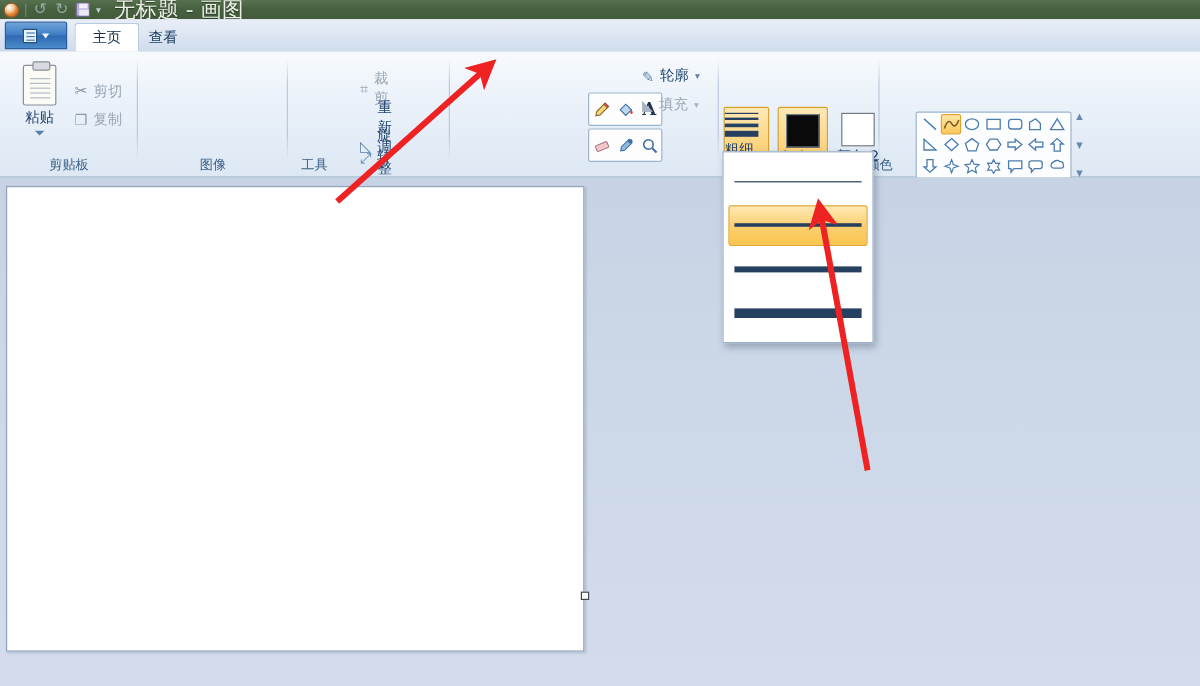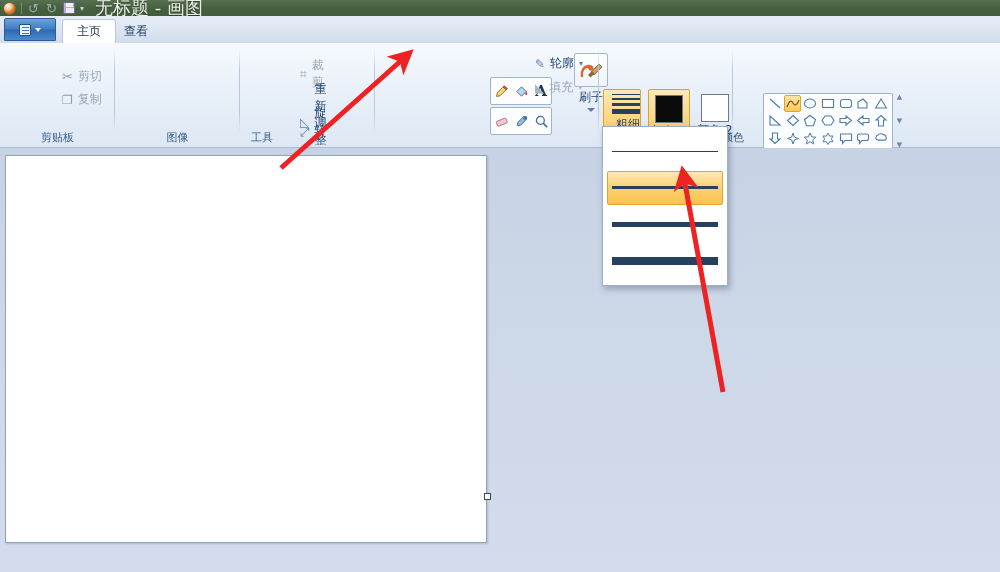--- a/index.html
+++ b/index.html
@@ -108,21 +108,21 @@
   .shape-cell { width:18px;height:17px;display:flex;align-items:center;justify-content:center; }
   .shape-cell.sel { background:linear-gradient(180deg,#fee6a8 0%,#fcc75a 100%); border:1px solid #e0a52c; border-radius:2px;}
   .shape-scroll { position:absolute; left:515px; top:50px; width:9px; height:56px;
                   display:flex;flex-direction:column;justify-content:space-between;align-items:center;
                   color:#6a88ab; font-size:7px; }
 
   
   .size-btn { position:absolute; left:603px; top:46px; width:38px; height:72px;
               background:linear-gradient(180deg,#fde8b6 0%,#fbcf71 55%,#f8c04f 100%);
               border:1px solid #d9a22e; border-radius:2px;
-              display:flex;flex-direction:column;align-items:flex-end;gap:1px; z-index:5;}
+              display:flex;flex-direction:column;align-items:flex-start;gap:1px; z-index:5;}
   .size-preview{width:28px;margin-top:4px;}
   .size-preview div{background:#26415f;margin-bottom:3px;}
   .colorbtn { position:absolute; top:46px; width:42px; height:72px;
               display:flex;flex-direction:column;align-items:center;gap:2px; }
   .color1 { left:648px; background:linear-gradient(180deg,#fde8b6 0%,#fbcf71 55%,#f8c04f 100%);
             border:1px solid #d9a22e; border-radius:2px; }
   .color2 { left:694px; }
   .color-chip { width:28px;height:28px;border:1px solid #6f7a86;margin-top:5px; }
 
   
@@ -166,20 +166,27 @@
     <span>主页</span>
   </div>
   <div class="tab tab-view">
     <span>查看</span>
   </div>
 </div>
 
 <div class="ribbon">
 
   <div class="grp" style="left:0;width:115px;">
+    <div class="paste-btn">
+      <div class="clip-ico">
+          <div class="clip-lines"></div>
+        </div>
+      <div class="btn-txt">粘贴</div>
+      <div class="btn-caret"></div>
+    </div>
     <div class="small-cmd" style="left:62px;top:25px;">
       <span style="color:#8c99aa;font-size:13px;">✂</span>
       <span>剪切</span>
     </div>
     <div class="small-cmd" style="left:62px;top:48px;">
       <span style="color:#8c99aa;font-size:12px;">❐</span>
       <span>复制</span>
     </div>
     <div class="grp-label">剪贴板</div>
     <div class="grp-sep" style="left:114px;"></div>
@@ -230,31 +237,20 @@
             <path d="M10.5 2.5l3 3-6.5 6.5-3.5.5.5-3.5z" fill="#8fb8de" stroke="#3f6da1" stroke-width=".9"></path>
             <circle cx="12" cy="4" r="2" fill="#3f6da1"></circle>
           </svg>
       </div>
       <div class="tool-cell">
         <svg width="15" height="15" viewBox="0 0 16 16">
             <circle cx="6.8" cy="6.8" r="4.2" fill="none" stroke="#3f6da1" stroke-width="1.4"></circle>
             <line x1="10" y1="10" x2="14" y2="14" stroke="#3f6da1" stroke-width="1.8"></line>
           </svg>
       </div>
-    </div>
-    <div class="brush-btn">
-      <div class="brush-ico">
-        <svg width="28" height="28" viewBox="0 0 28 28">
-          <path d="M5 20c-1-5 2-10 7-10 3 0 4 2 3 3-1 1-3 0-3-2" fill="none" stroke="#e2622a" stroke-width="2.4" stroke-linecap="round"></path>
-          <path d="M14 16l8-8 3 3-8 8z" fill="#c9a06a" stroke="#7c5c33" stroke-width=".8"></path>
-          <path d="M11 19l4-4 2.5 2.5-4 4z" fill="#8b6640"></path>
-        </svg>
-      </div>
-      <div class="btn-txt">刷子</div>
-      <div class="btn-caret"></div>
     </div>
     <div class="grp-label" style="left:-48px;width:140px;margin-top:15px;">工具</div>
     <div class="grp-sep" style="left:134px;"></div>
   </div>
 
   <div class="grp" style="left:380px;width:218px;">
     <div class="shapes-box">
       <div class="shape-row">
         <div class="shape-cell">
             <svg width="14" height="13" viewBox="0 0 14 13">

